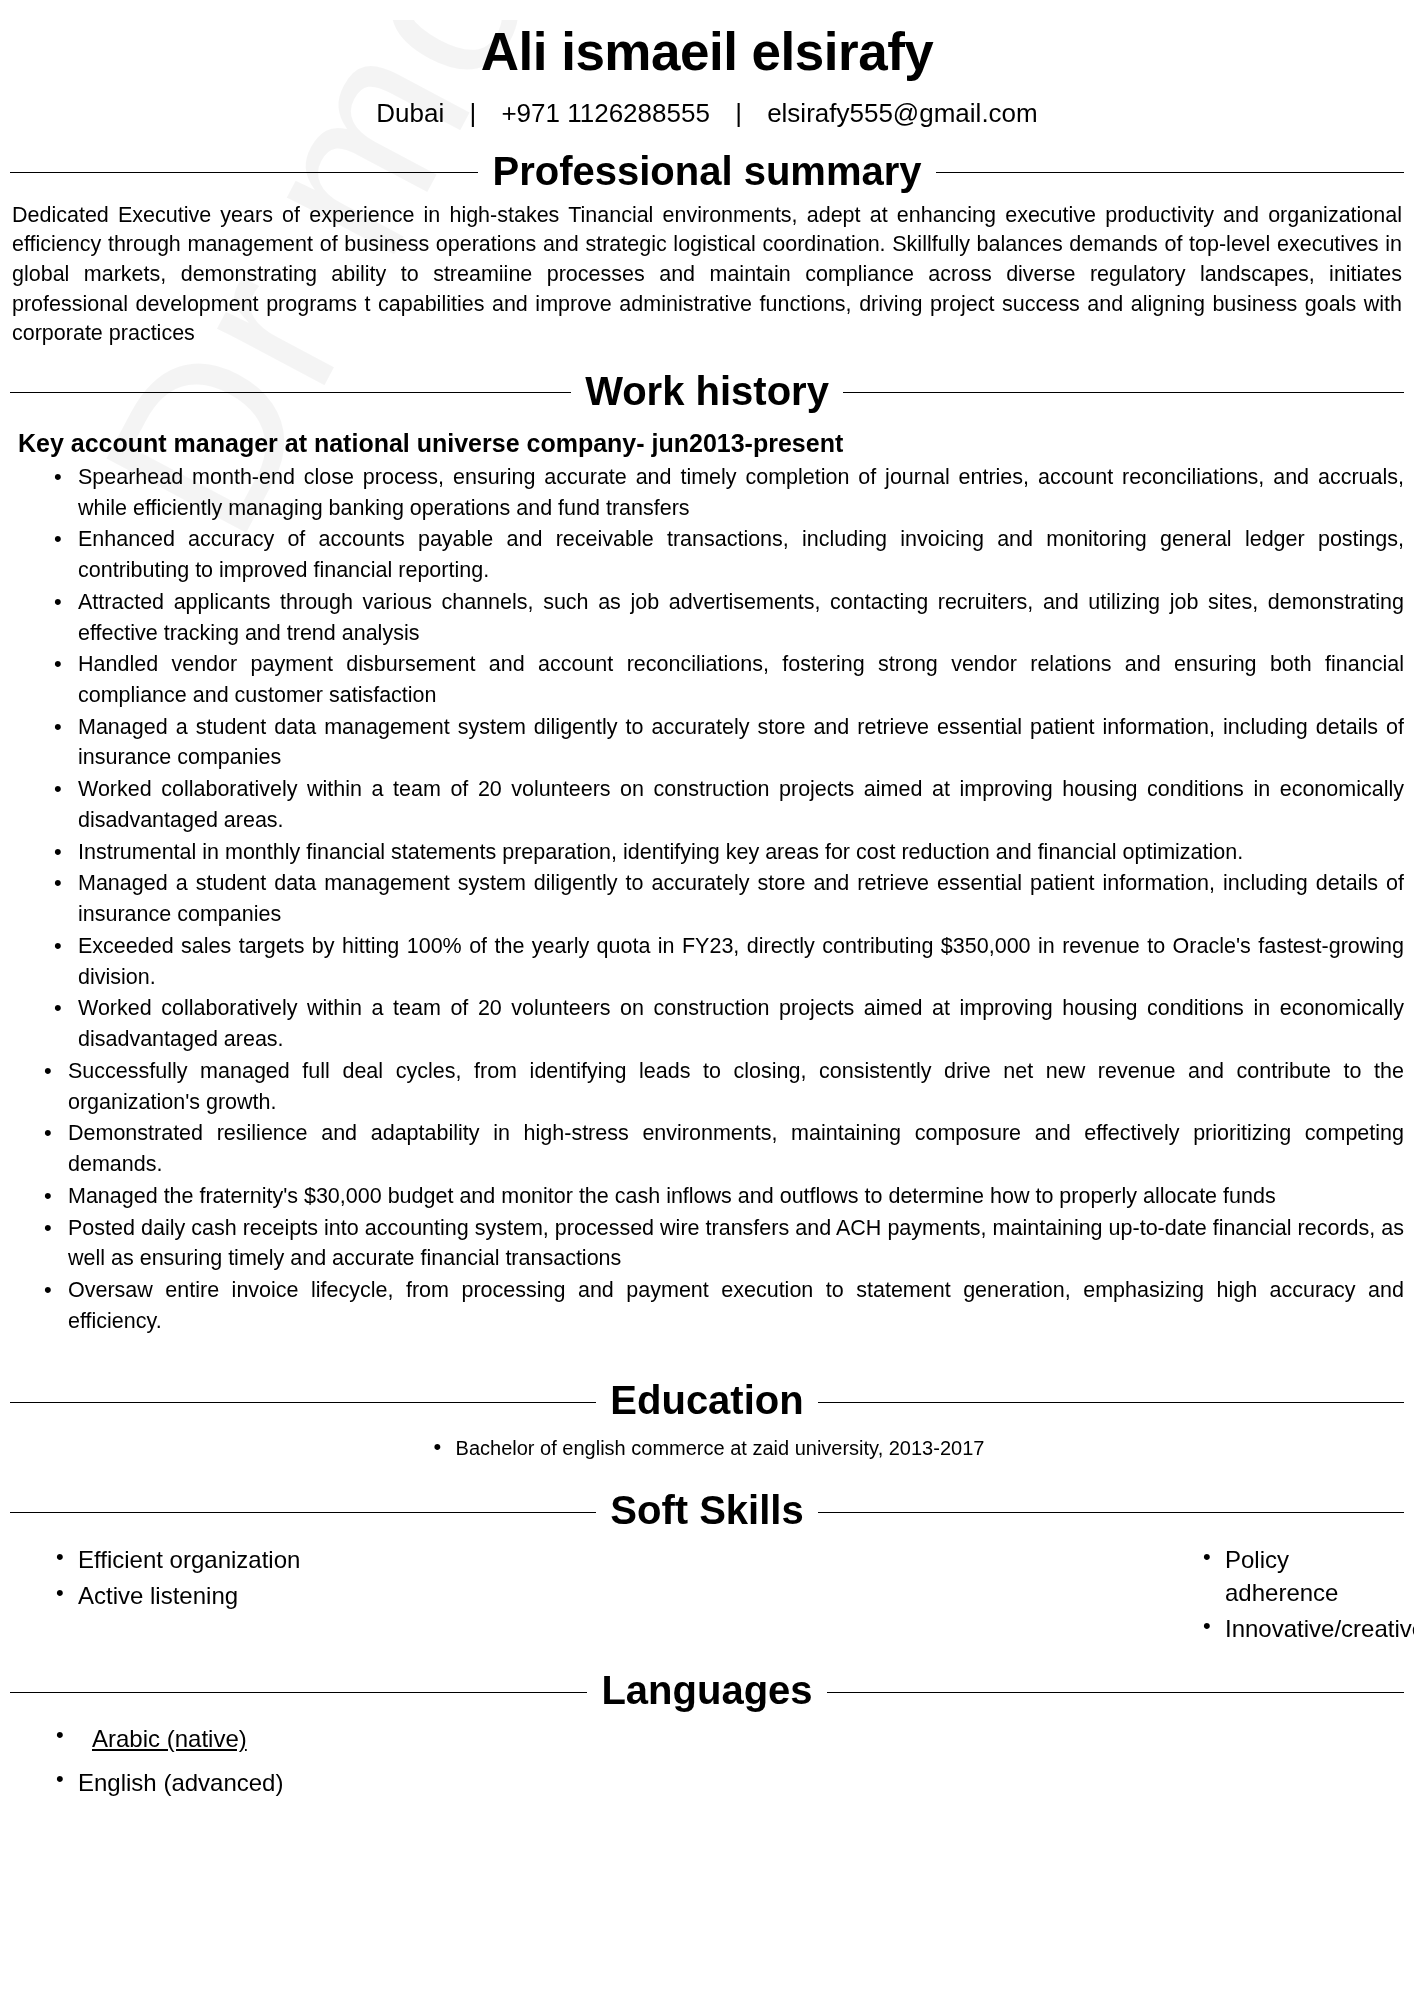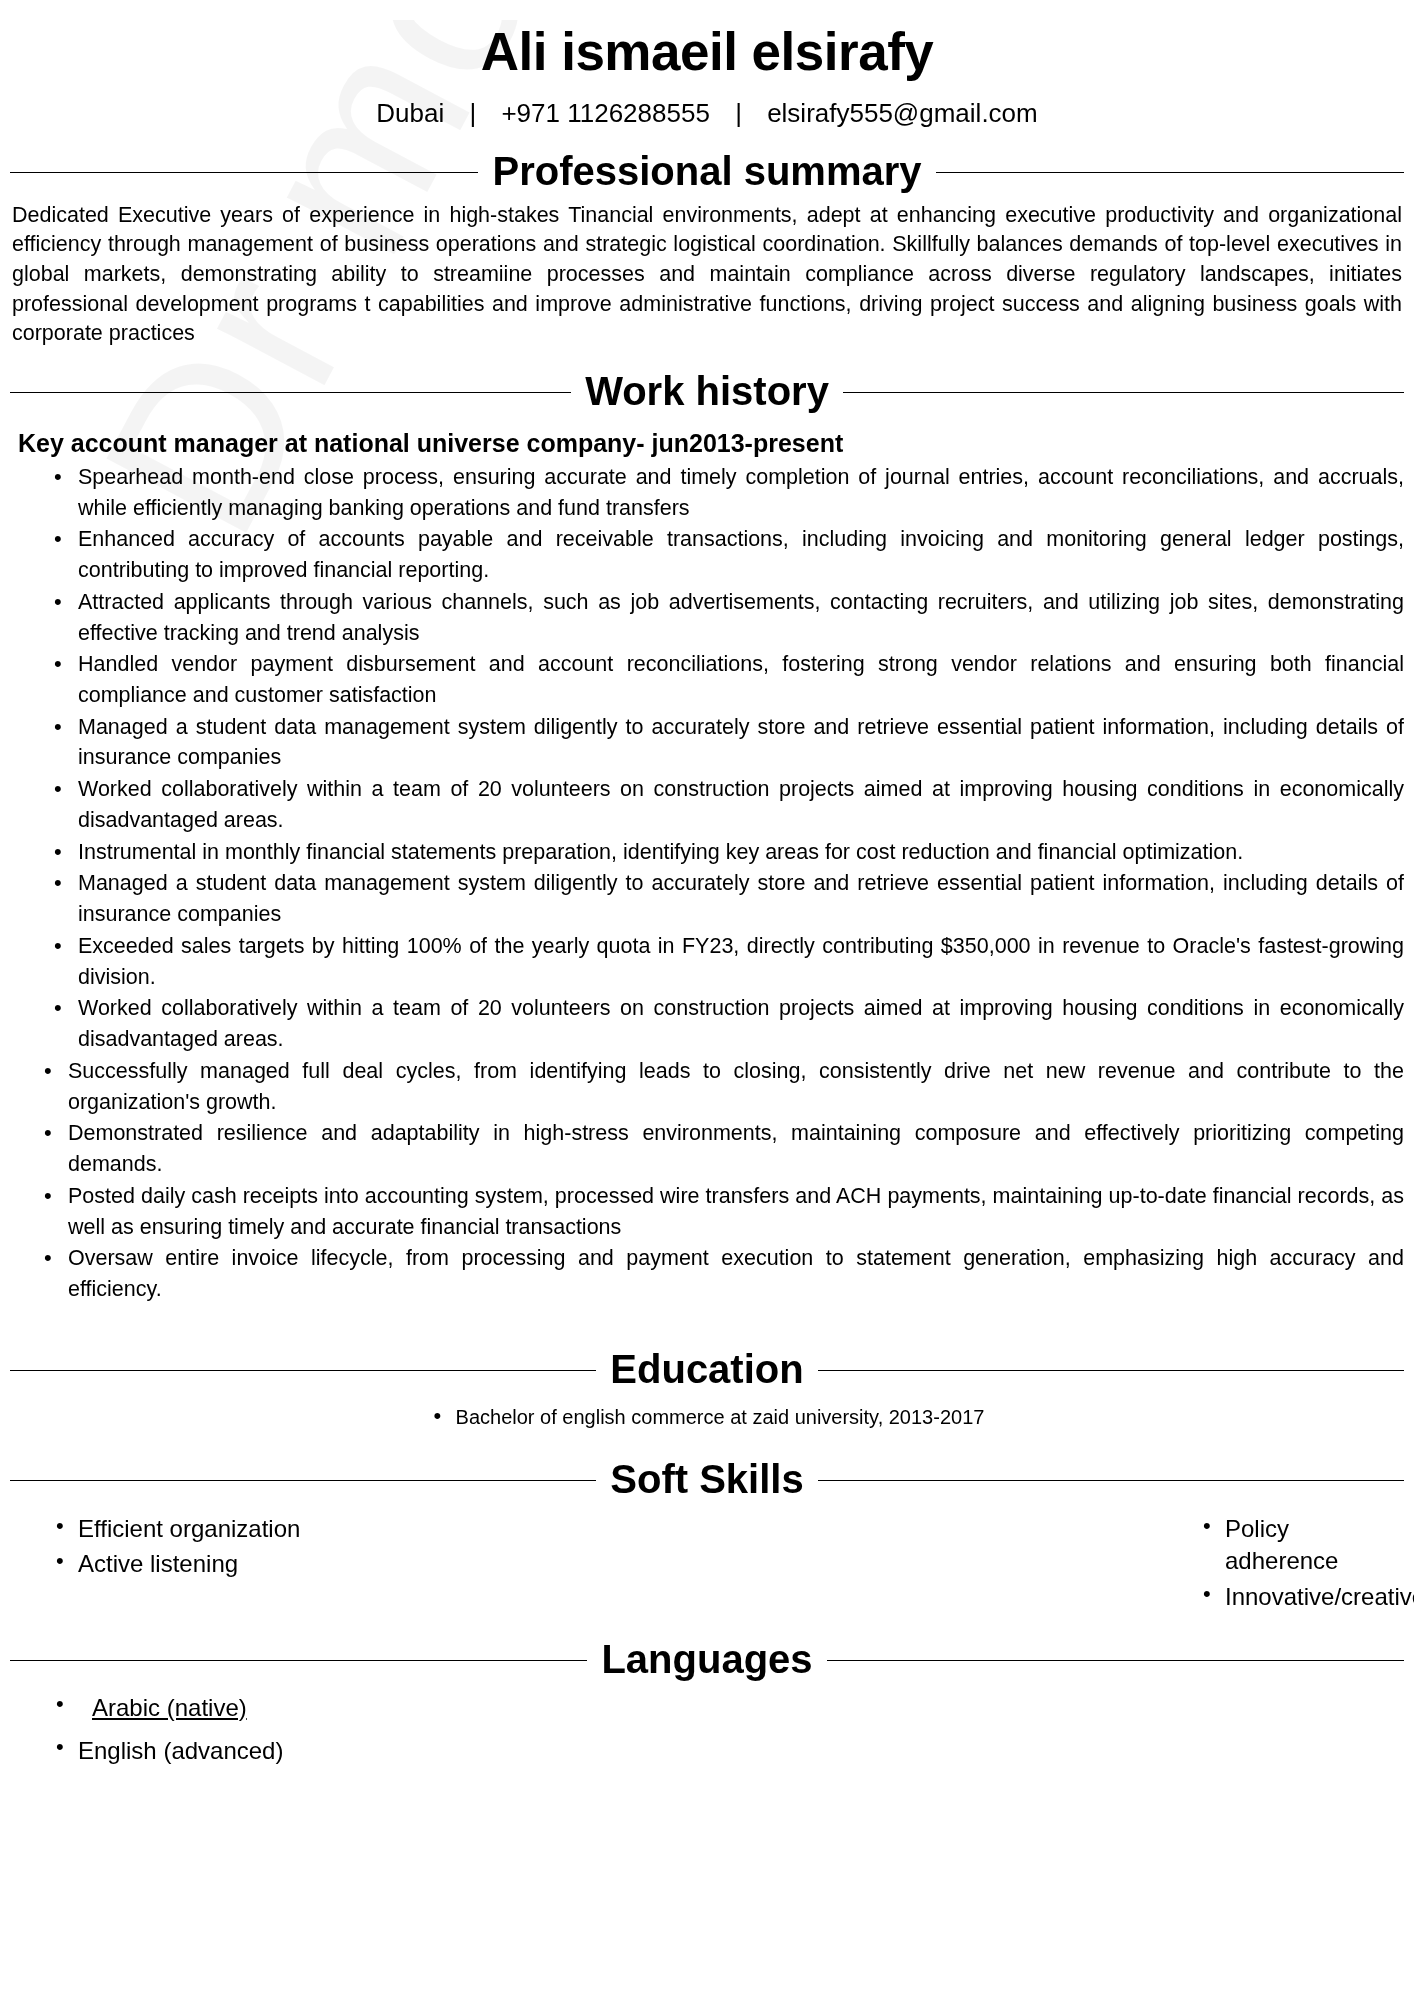--- a/index.html
+++ b/index.html
@@ -254,20 +254,21 @@
       <li>Attracted applicants through various channels, such as job advertisements, contacting recruiters, and utilizing job sites, demonstrating effective tracking and trend analysis</li>
       <li>Handled vendor payment disbursement and account reconciliations, fostering strong vendor relations and ensuring both financial compliance and customer satisfaction</li>
       <li>Managed a student data management system diligently to accurately store and retrieve essential patient information, including details of insurance companies</li>
       <li>Worked collaboratively within a team of 20 volunteers on construction projects aimed at improving housing conditions in economically disadvantaged areas.</li>
       <li>Instrumental in monthly financial statements preparation, identifying key areas for cost reduction and financial optimization.</li>
       <li>Managed a student data management system diligently to accurately store and retrieve essential patient information, including details of insurance companies</li>
       <li>Exceeded sales targets by hitting 100% of the yearly quota in FY23, directly contributing $350,000 in revenue to Oracle's fastest-growing division.</li>
       <li>Worked collaboratively within a team of 20 volunteers on construction projects aimed at improving housing conditions in economically disadvantaged areas.</li>
       <li class="indent-left">Successfully managed full deal cycles, from identifying leads to closing, consistently drive net new revenue and contribute to the organization's growth.</li>
       <li class="indent-left">Demonstrated resilience and adaptability in high-stress environments, maintaining composure and effectively prioritizing competing demands.</li>
+      <li class="indent-left">Managed the fraternity's $30,000 budget and monitor the cash inflows and outflows to determine how to properly allocate funds</li>
       <li class="indent-left">Posted daily cash receipts into accounting system, processed wire transfers and ACH payments, maintaining up-to-date financial records, as well as ensuring timely and accurate financial transactions</li>
       <li class="indent-left">Oversaw entire invoice lifecycle, from processing and payment execution to statement generation, emphasizing high accuracy and efficiency.</li>
     </ul>
 
     <div class="sec-head" style="margin-top:44px;">
       <span class="rule left"></span>
       <span class="sec-title">Education</span>
       <span class="rule right"></span>
     </div>
     <ul class="edu-list">

